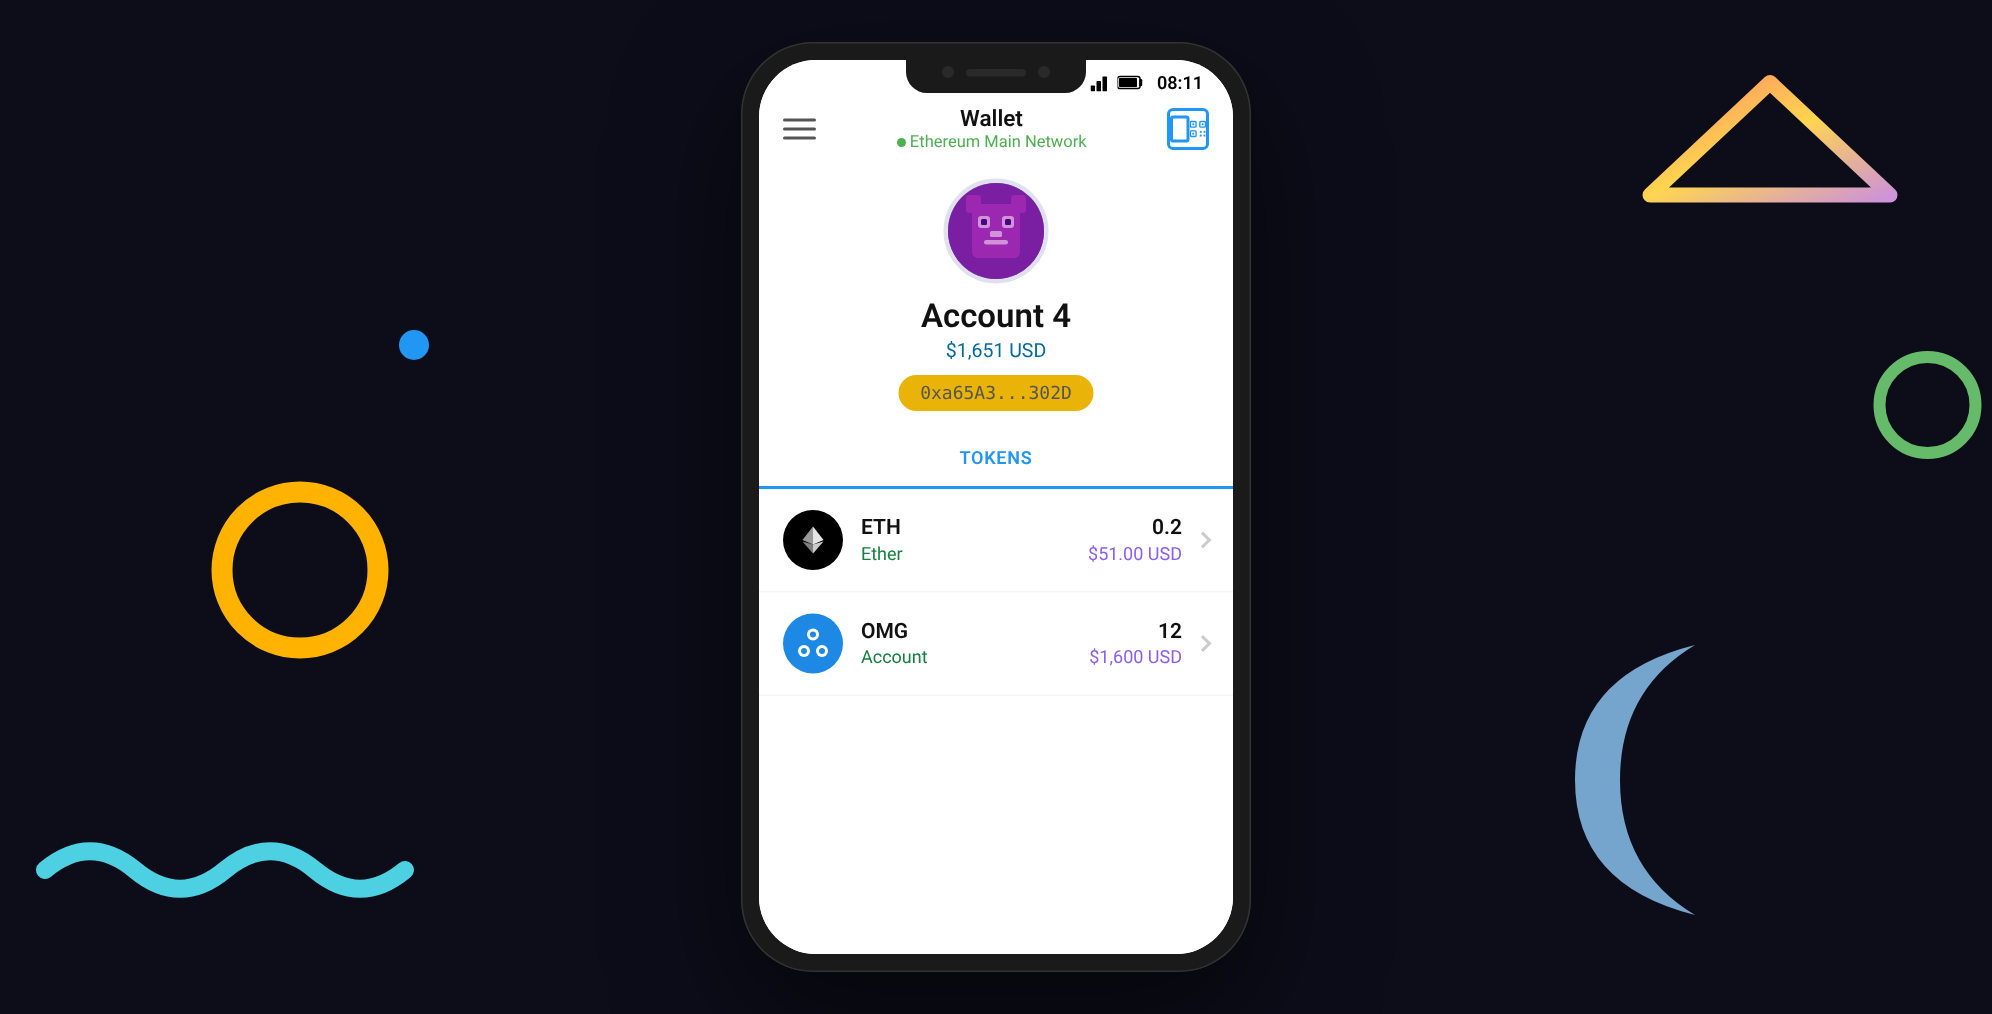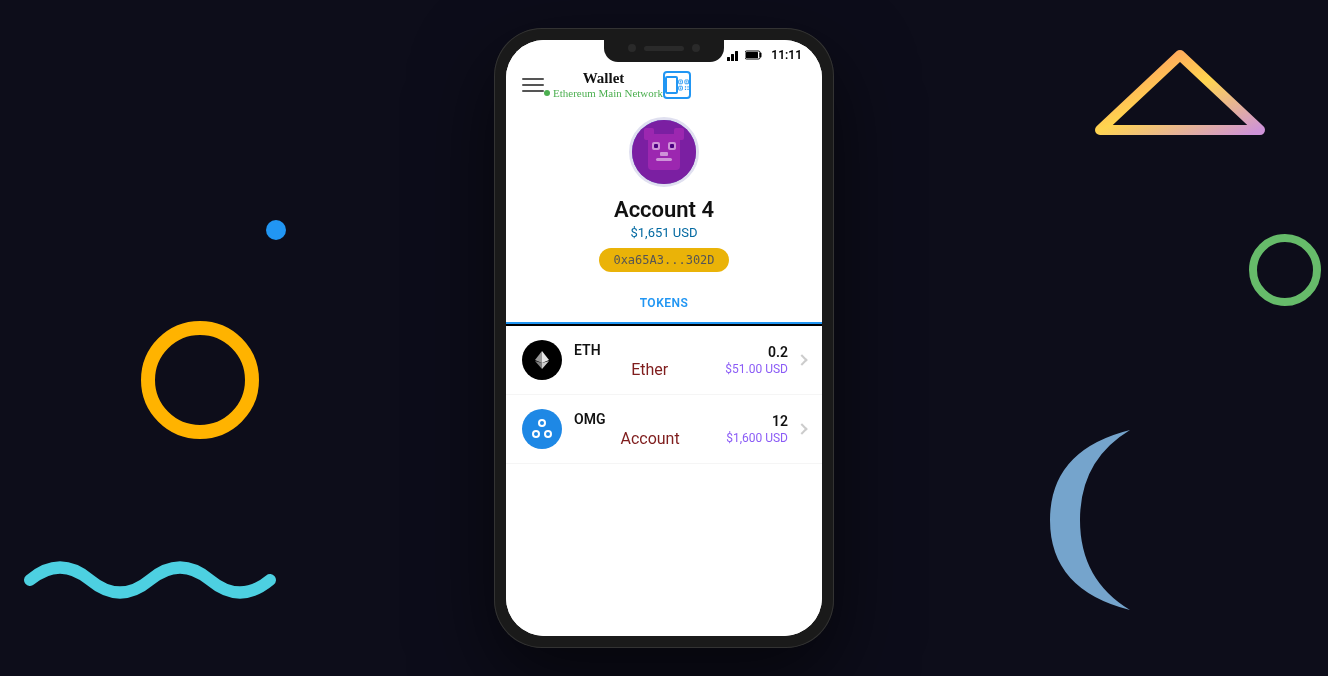--- a/index.html
+++ b/index.html
@@ -88,23 +88,23 @@
     .status-icons {
       display: flex;
       align-items: center;
       gap: 4px;
     }
 
     
     .app-header {
       display: flex;
       align-items: center;
+      justify-content: space-between;
       padding: 4px 16px 10px;
       background: #fff;
-      font-family: Liberation Serif, serif;
     }
 
     .hamburger-icon {
       display: flex;
       flex-direction: column;
       gap: 4px;
       cursor: pointer;
     }
 
     .hamburger-icon span {
@@ -204,21 +204,21 @@
       padding: 5px 14px;
       font-size: 12px;
       color: #555;
       font-family: monospace;
       cursor: pointer;
     }
 
     
     .tabs-container {
       display: flex;
-      border-bottom: 3px solid #000000;
+      border-bottom: 1px solid #000000;
       background: #fff;
     }
 
     .tab {
       flex: 1;
       text-align: center;
       padding: 12px 0;
       font-size: 12px;
       font-weight: 600;
       letter-spacing: 0.5px;
@@ -272,23 +272,22 @@
     }
 
     .token-symbol {
       font-size: 14px;
       font-weight: 600;
       color: #111;
       margin-bottom: 2px;
     }
 
     .token-name {
-      font-size: 16px;
-      color: #7f1d1d;
-      text-align: center;
+      font-size: 12px;
+      color: #15803d;
     }
 
     .token-amount {
       text-align: right;
     }
 
     .token-balance {
       font-size: 14px;
       font-weight: 600;
       color: #111;
@@ -359,21 +358,21 @@
             <rect x="0" y="8" width="3" height="4" fill="#000" rx="0.5"></rect>
             <rect x="4" y="5" width="3" height="7" fill="#000" rx="0.5"></rect>
             <rect x="8" y="2" width="3" height="10" fill="#000" rx="0.5"></rect>
           </svg>
 
           <svg width="18" height="10" viewBox="0 0 18 10">
             <rect x="0" y="1" width="15" height="8" rx="1.5" fill="none" stroke="#000" stroke-width="1"></rect>
             <rect x="1" y="2" width="12" height="6" rx="0.5" fill="#000"></rect>
             <path d="M15.5 3.5 L15.5 6.5" stroke="#000" stroke-width="2" stroke-linecap="round"></path>
           </svg>
-          <span class="status-time">11:11</span>
+          <span class="status-time">08:11</span>
         </div>
       </div>
 
       <div class="app-header">
         <div class="hamburger-icon">
           <span></span>
           <span></span>
           <span></span>
         </div>
         <div class="header-center">

